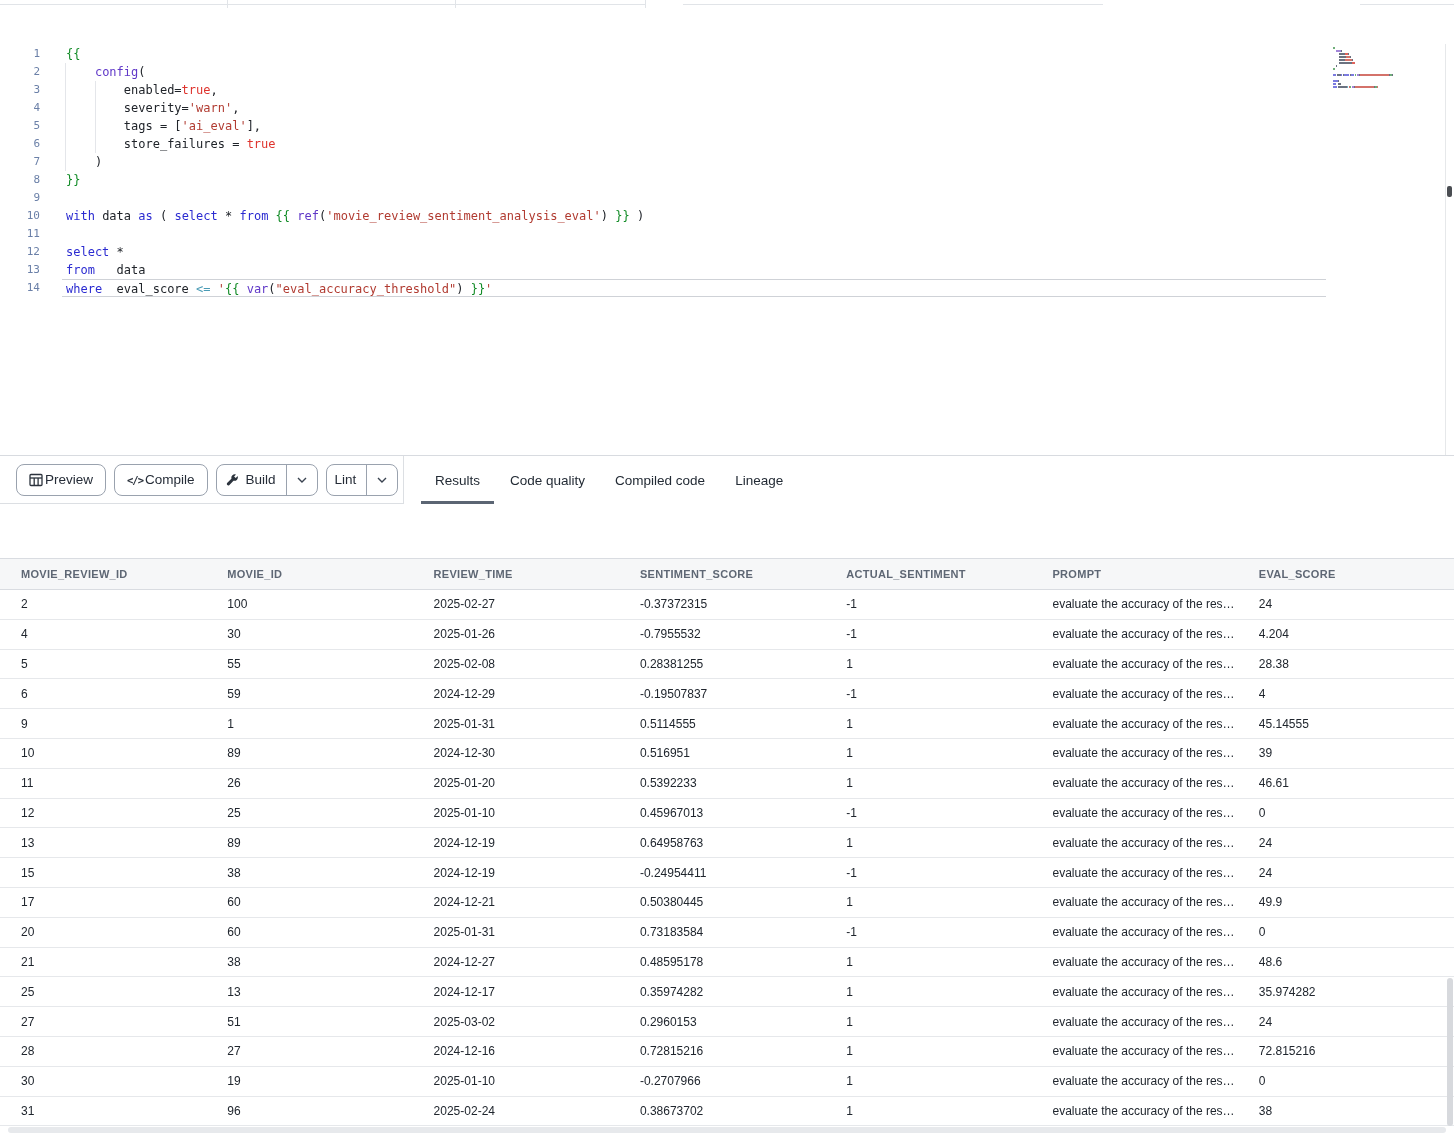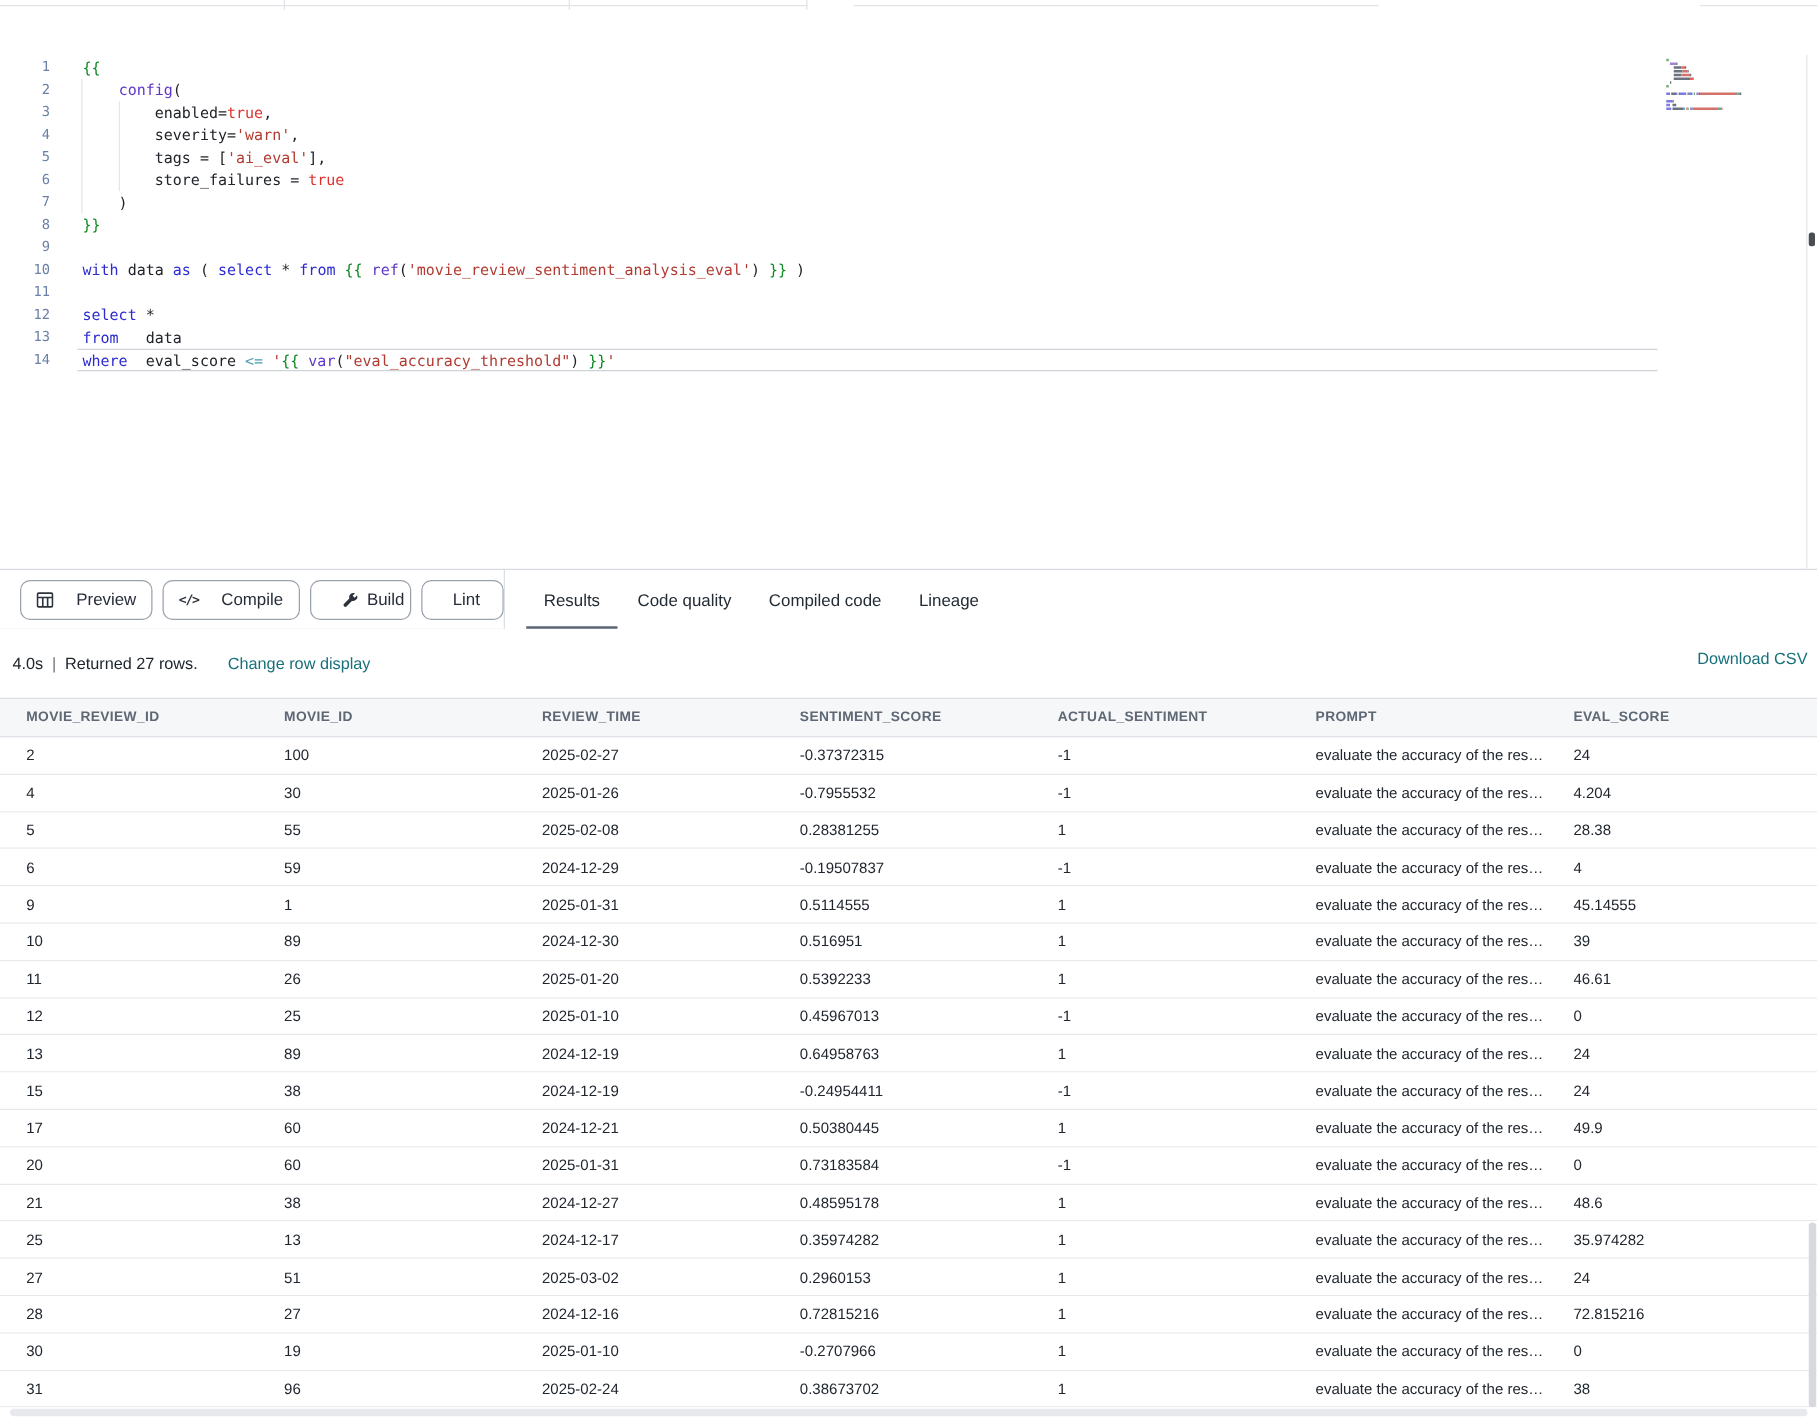--- a/index.html
+++ b/index.html
@@ -44,24 +44,24 @@
   .mm-line{height:2px;margin-bottom:1px;display:flex;}
   .mm-sp{height:2px;flex:none;}
   .ed-scroll{position:absolute;right:0;top:0;width:8px;height:411px;border-left:1px solid #e6e8ea;}
   .ed-thumb{position:absolute;left:1px;top:142px;width:5px;height:11px;background:#4a4d52;border-radius:2px;}
 
   
   .toolbar{position:absolute;left:0;top:455px;width:100%;height:48px;border-top:1px solid #d8dbe0;box-sizing:content-box;background:#fff;}
   .btns{position:absolute;left:0;top:0;width:403px;height:48px;border-bottom:1px solid #dcdfe3;
     display:flex;align-items:center;gap:8px;padding-left:16px;box-sizing:border-box;}
   .tb-divider{position:absolute;left:403px;top:0;height:48px;width:0;border-left:1px solid #dcdfe3;}
-  .btn{display:flex;align-items:center;gap:18px;height:32px;padding:0 12px;background:#fff;border:1px solid #9aa2ae;
+  .btn{display:flex;align-items:center;gap:2px;height:32px;padding:0 12px;background:#fff;border:1px solid #9aa2ae;
     border-radius:8px;font-size:13.5px;font-weight:500;color:#252c37;font-family:inherit;cursor:pointer;}
   .btn.split{padding:0;overflow:hidden;}
-  .btn .main{display:flex;align-items:center;gap:7px;padding:0 24px;height:100%;justify-content:center;}
+  .btn .main{display:flex;align-items:center;gap:7px;padding:0 8px;height:100%;justify-content:center;}
   .btn .caret{display:flex;align-items:center;justify-content:center;width:30px;height:100%;border-left:1px solid #9aa2ae;}
   .code-glyph{font-family:"DejaVu Sans Mono",monospace;font-size:10.5px;font-weight:bold;color:#2c333d;letter-spacing:-1px;}
   .tabs{position:absolute;left:403px;top:0;height:48px;display:flex;align-items:center;padding-left:17px;}
   .tab{position:relative;height:48px;display:flex;align-items:center;padding:0 15px;font-size:13.5px;color:#232b35;cursor:pointer;}
   .tab.active::after{content:"";position:absolute;left:1px;right:1px;bottom:0;height:3px;
     background:var(--active-tab-underline,#5b6573);}
 
   
   .statusrow{position:absolute;left:0;top:503px;width:100%;height:55px;display:flex;align-items:center;background:#fff;}
   .status-left{margin-left:10px;font-size:13px;color:#20262e;display:flex;align-items:center;}
@@ -265,29 +265,20 @@
         </div>
       <div class="tab">
           <span>Compiled code</span>
         </div>
       <div class="tab">
           <span>Lineage</span>
         </div>
     </div>
   </div>
 
-  <div class="statusrow">
-    <div class="status-left">
-      <span>4.0s</span>
-      <span class="pipe">|</span>
-      <span>Returned 27 rows.</span>
-    </div>
-    <span class="link crd">Change row display</span>
-    <span class="link dlcsv">Download CSV</span>
-  </div>
 
   <div class="results">
     <div class="thead">
         <span class="th">MOVIE_REVIEW_ID</span>
         <span class="th">MOVIE_ID</span>
         <span class="th">REVIEW_TIME</span>
         <span class="th">SENTIMENT_SCORE</span>
         <span class="th">ACTUAL_SENTIMENT</span>
         <span class="th">PROMPT</span>
         <span class="th">EVAL_SCORE</span>

